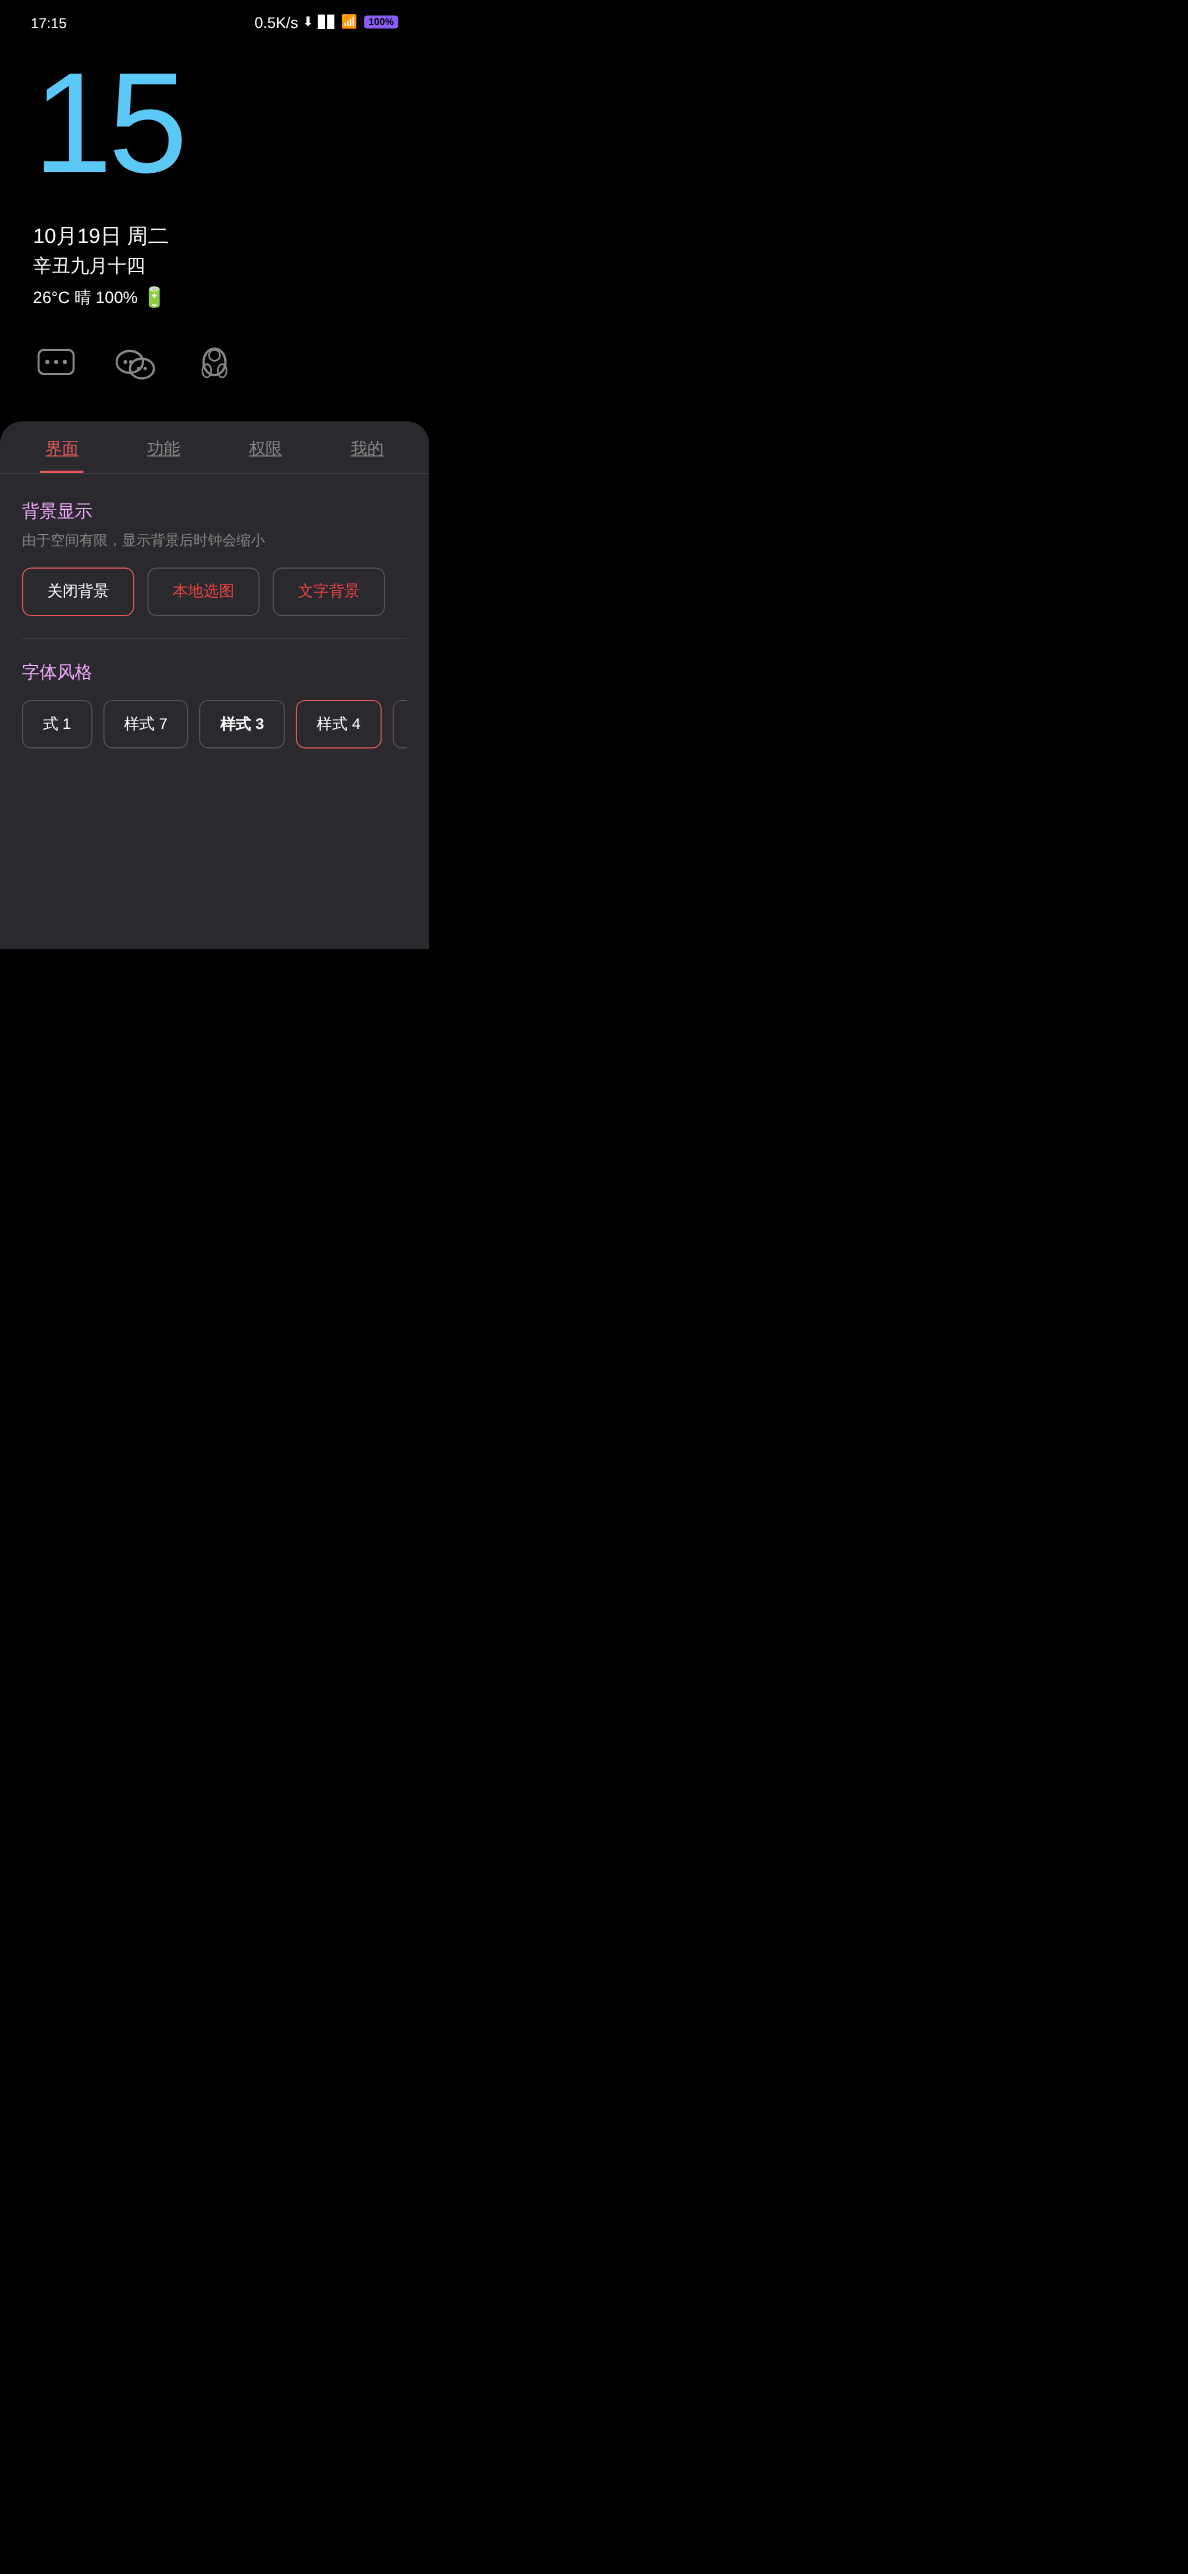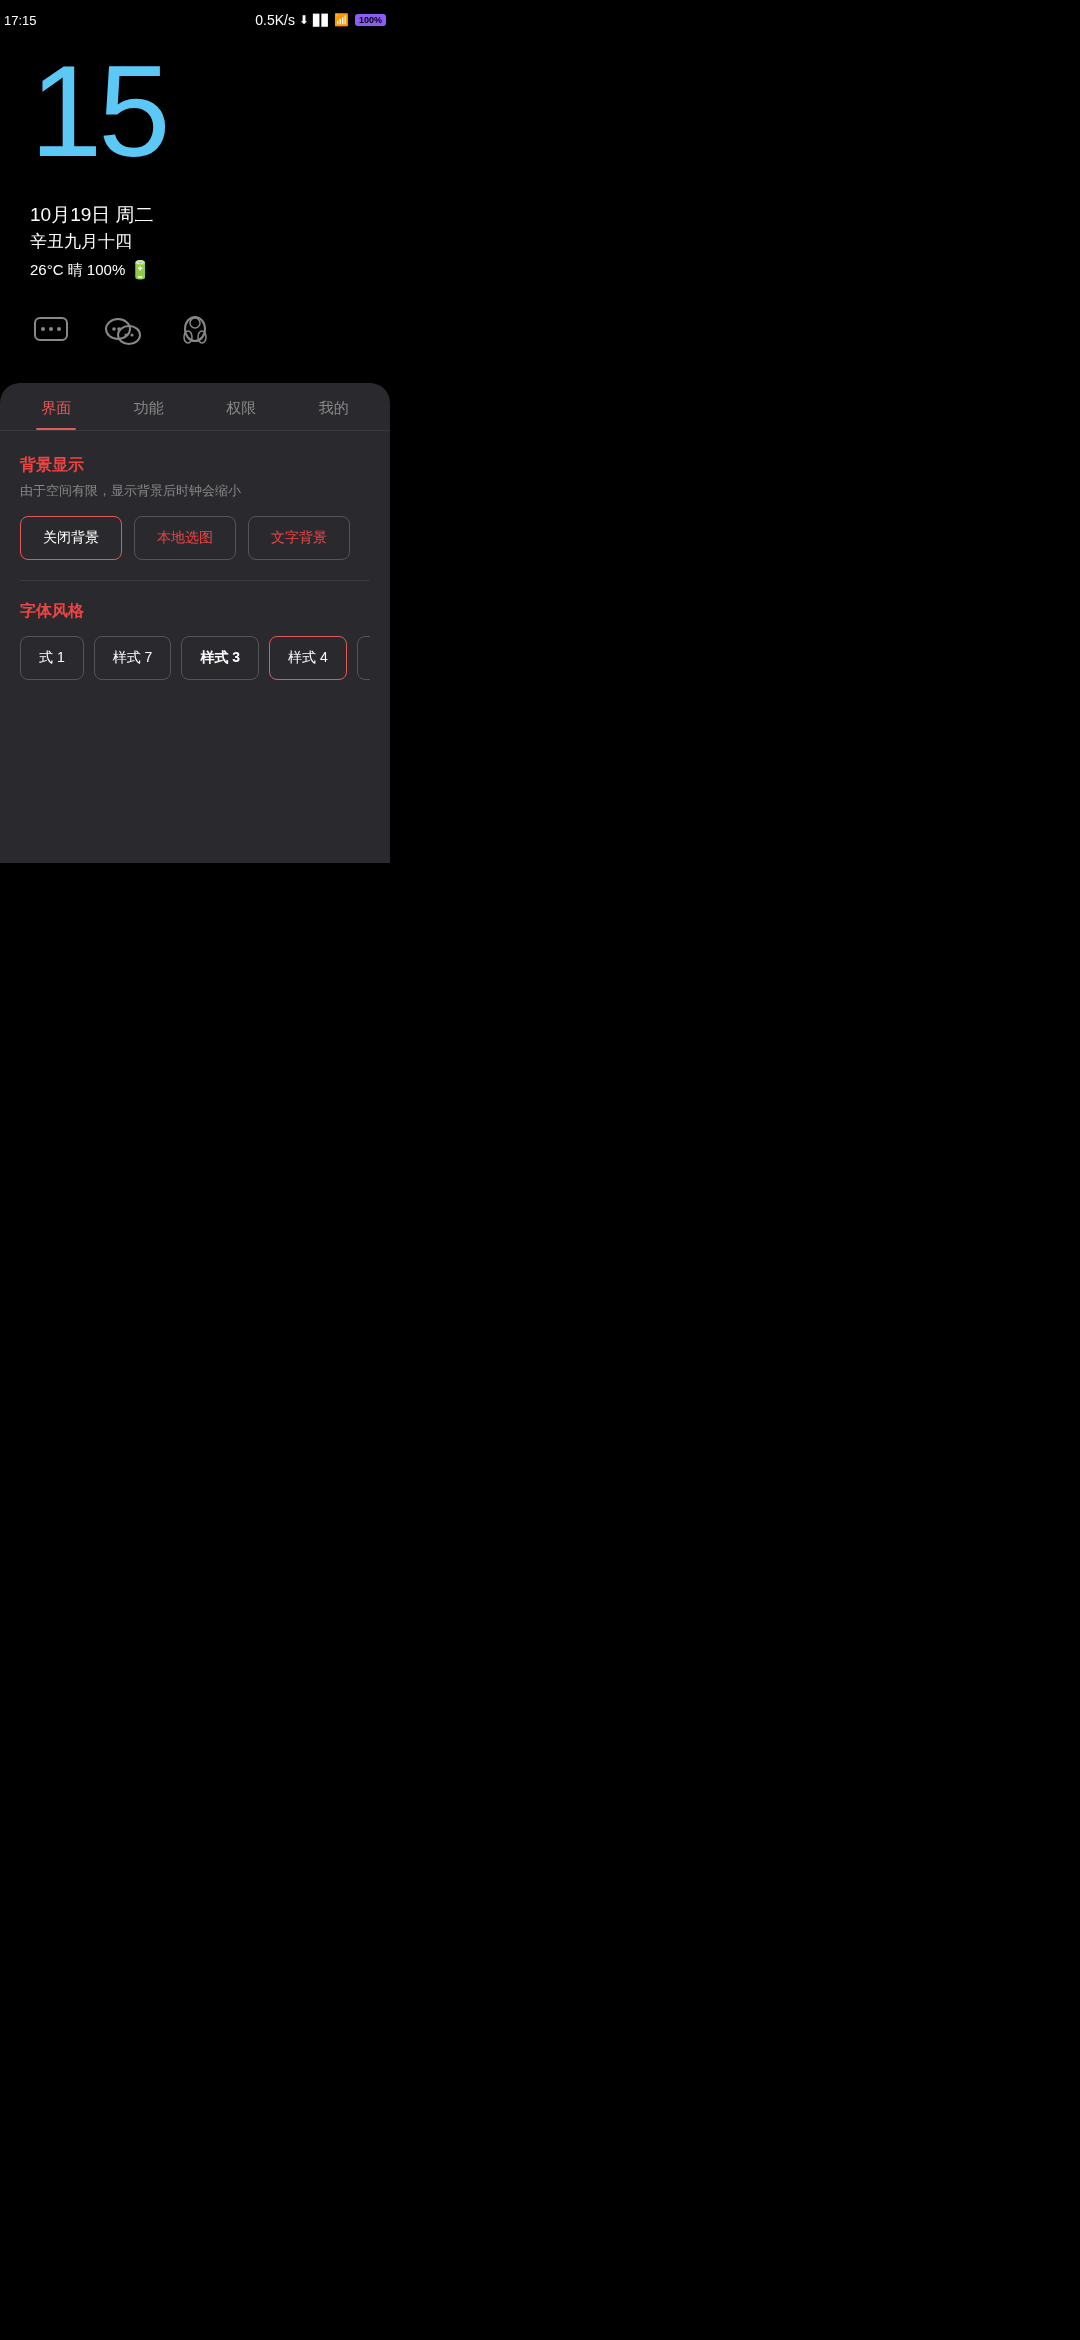--- a/index.html
+++ b/index.html
@@ -11,21 +11,21 @@
       background: #000;
       font-family: -apple-system, 'PingFang SC', 'Helvetica Neue', sans-serif;
       overflow-x: hidden;
     }
 
     
     .status-bar {
       display: flex;
       justify-content: space-between;
       align-items: center;
-      padding: 8px 4px 4px;
+      padding: 8px 28px 4px;
       height: 36px;
     }
     .status-time {
       color: #fff;
       font-size: 13px;
       font-weight: 500;
     }
     .status-icons {
       display: flex;
       align-items: center;
@@ -121,20 +121,21 @@
       padding: 0 10px;
     }
     .tab {
       flex: 1;
       text-align: center;
       padding: 16px 0 12px;
       font-size: 15px;
       color: #888;
       position: relative;
       cursor: pointer;
+      text-decoration: underline;
     }
     .tab.active {
       color: #e05a5a;
     }
     .tab.active::after {
       content: '';
       position: absolute;
       bottom: 0;
       left: 50%;
       transform: translateX(-50%);
@@ -148,22 +149,22 @@
     .panel-content {
       padding: 24px 20px 20px;
     }
 
     
     .section {
       margin-bottom: 20px;
     }
     .section-title {
       font-size: 16px;
-      font-weight: 700;
-      color: #ef4444;
+      font-weight: 400;
+      color: #f0abfc;
       margin-bottom: 6px;
     }
     .section-subtitle {
       font-size: 13px;
       color: #888;
       margin-bottom: 16px;
     }
 
     
     .btn-row {

